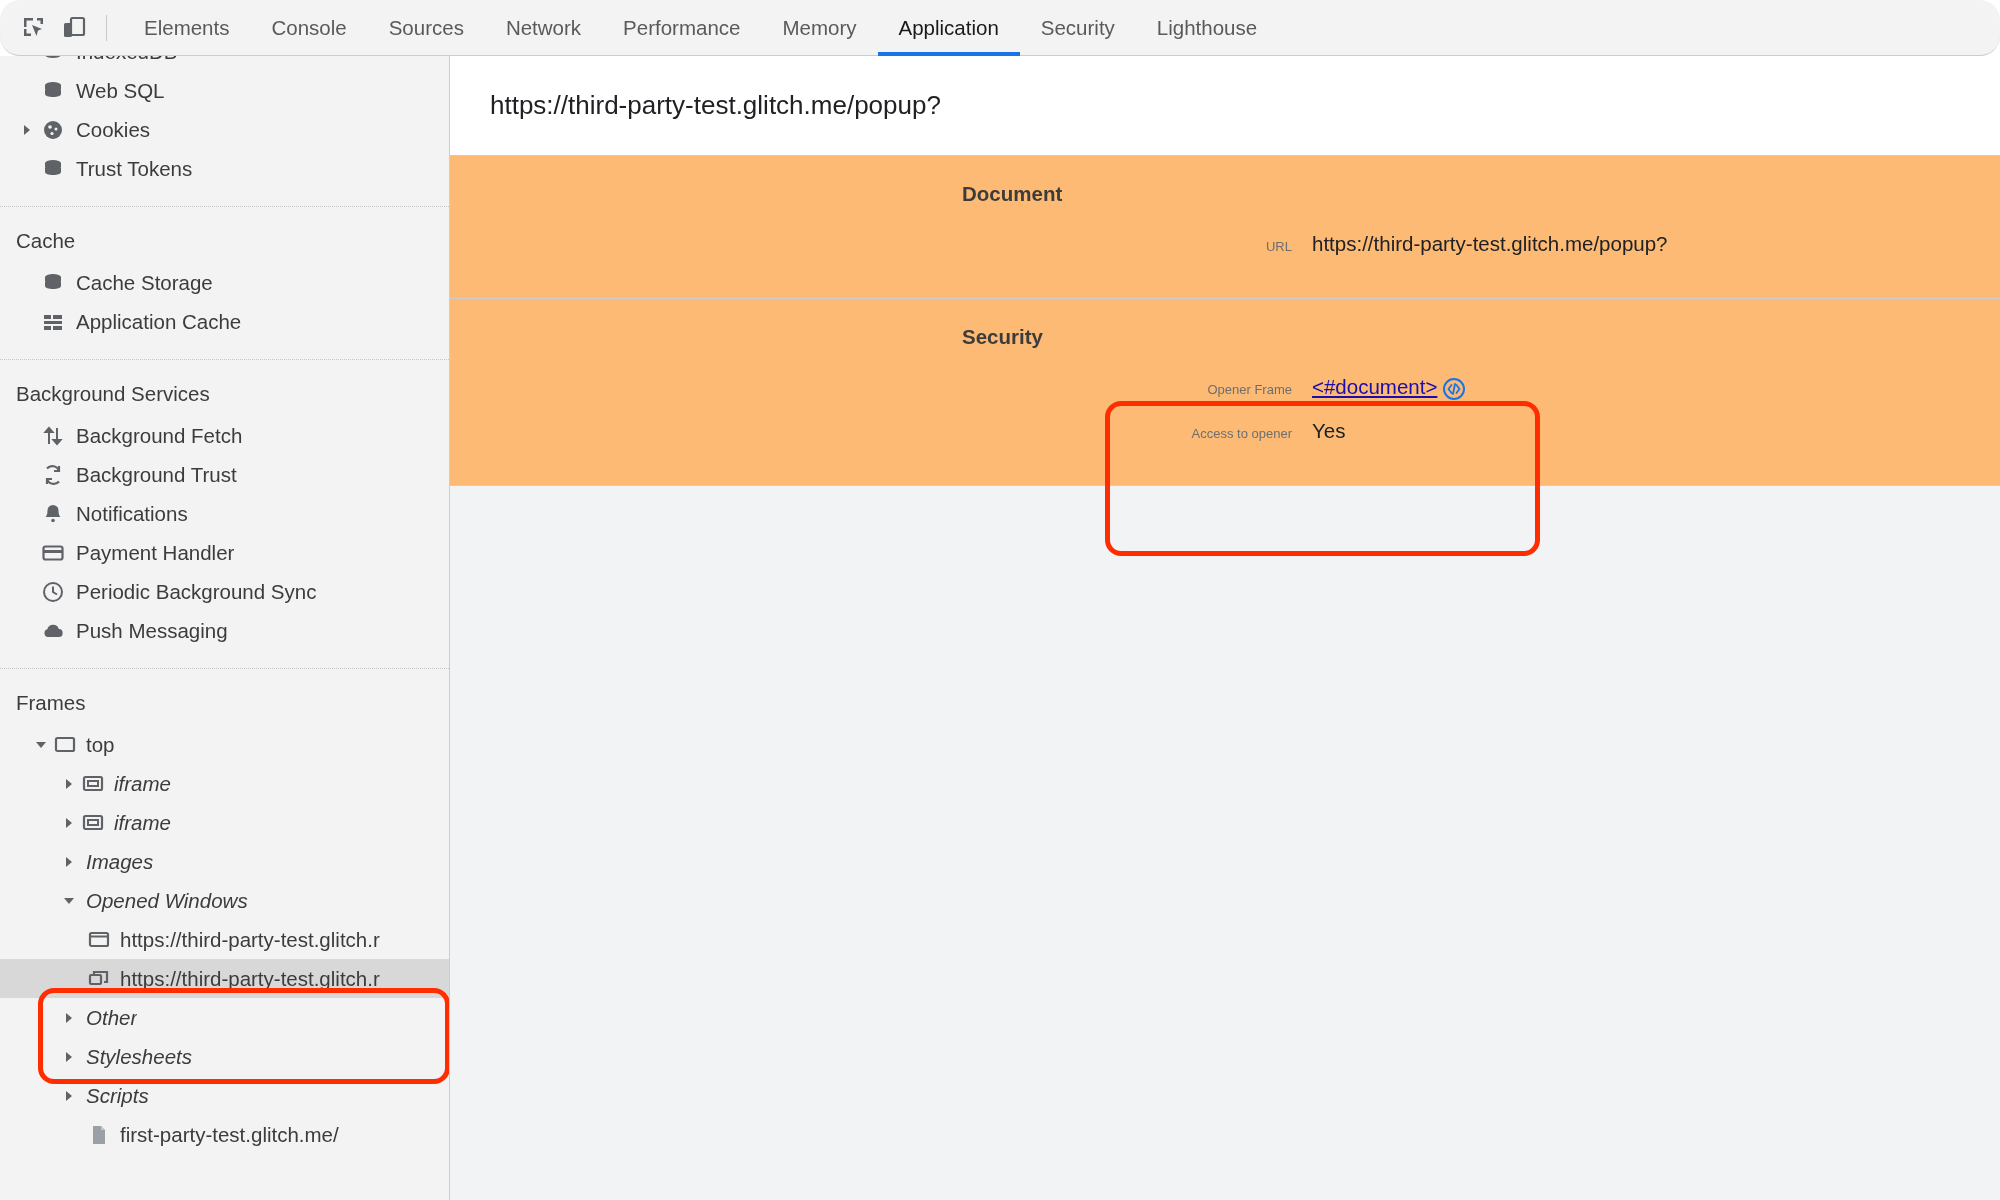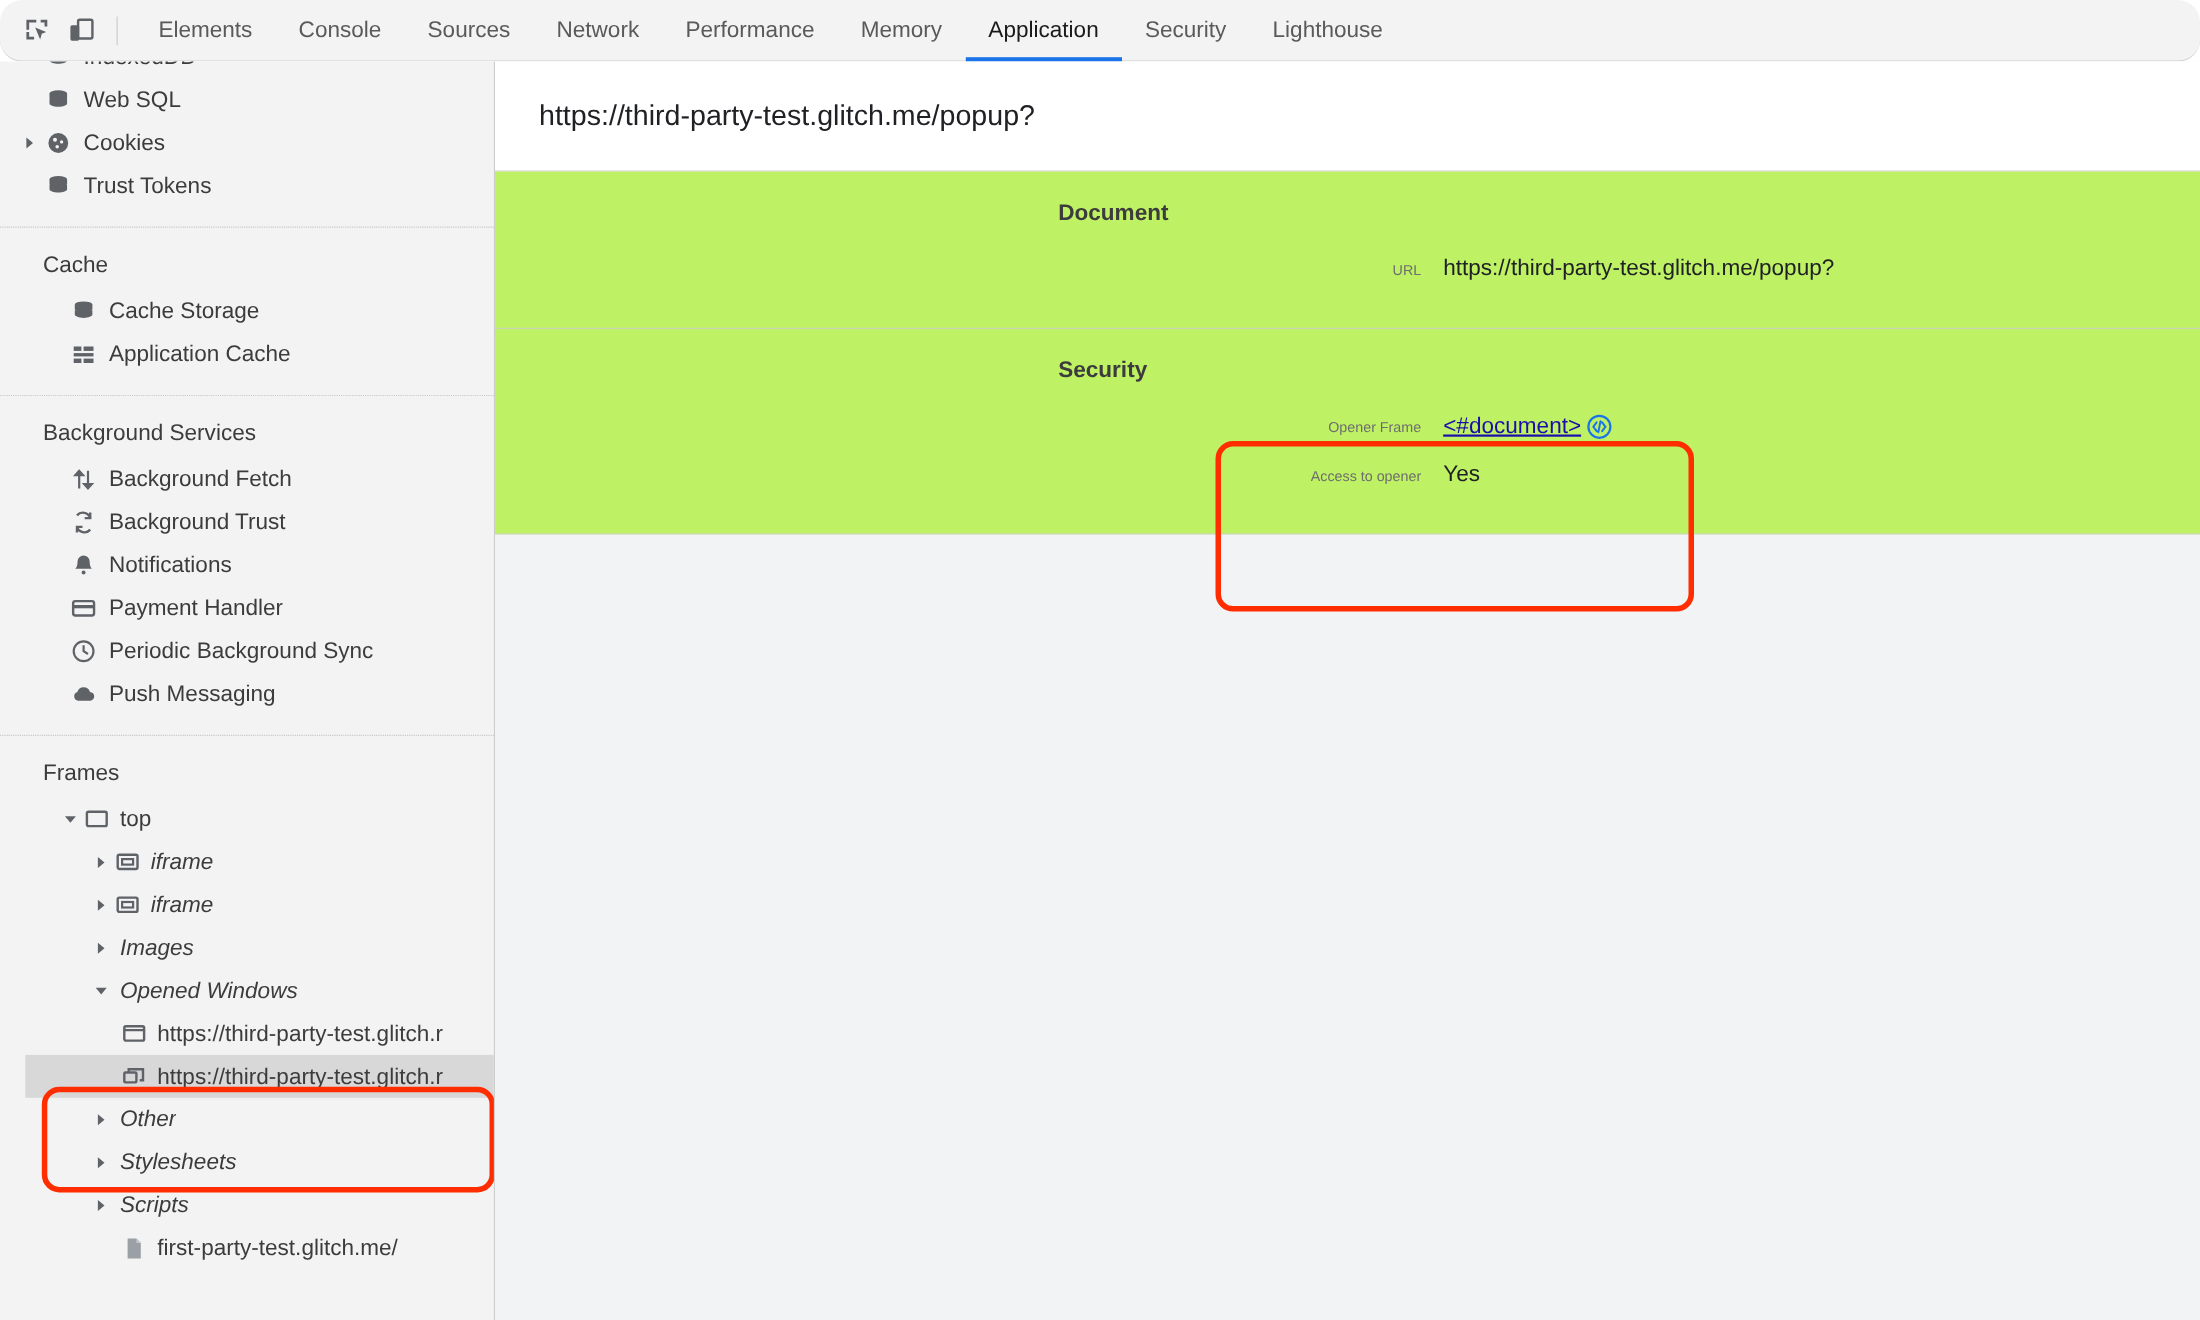--- a/index.html
+++ b/index.html
@@ -53,21 +53,21 @@
   
   .sidebar {
     width: 450px; flex: 0 0 450px;
     background: #f3f3f3;
     border-right: 1px solid #cdcdcd;
     overflow: hidden;
     position: relative;
     padding-top: 0px;
   }
   .group { padding: 0; }
-  .group + .group { border-top: 1px dotted #c6c6c6; padding-left: 23px; }
+  .group + .group { border-top: 1px dotted #c6c6c6; }
   .group-title {
     font-size: 20.5px; color: #3c3c3c;
     padding: 22px 0 10px 16px;
   }
   .row {
     display: flex; align-items: center;
     height: 39px;
     padding-left: 16px;
     font-size: 20.5px; color: #3c3c3c;
     cursor: pointer; white-space: nowrap;
@@ -103,21 +103,21 @@
 
   
   .main { flex: 1 1 auto; display: flex; flex-direction: column; background: #f1f3f4; min-width: 0; position: relative; }
   .panel-header {
     background: #fff;
     border-bottom: 1px solid #cdcdcd;
     padding: 34px 0 34px 40px;
     font-size: 26px; color: #202124;
   }
   .section {
-    background: #bef264;
+    background: #fdba74;
     border-bottom: 1px solid #cdcdcd;
     padding: 26px 0 30px 0;
   }
   .section-title {
     font-size: 20.5px; font-weight: bold; color: #3c3c3c;
     padding-left: 512px;
     margin-bottom: 18px;
   }
   .kv {
     display: flex; align-items: baseline;

